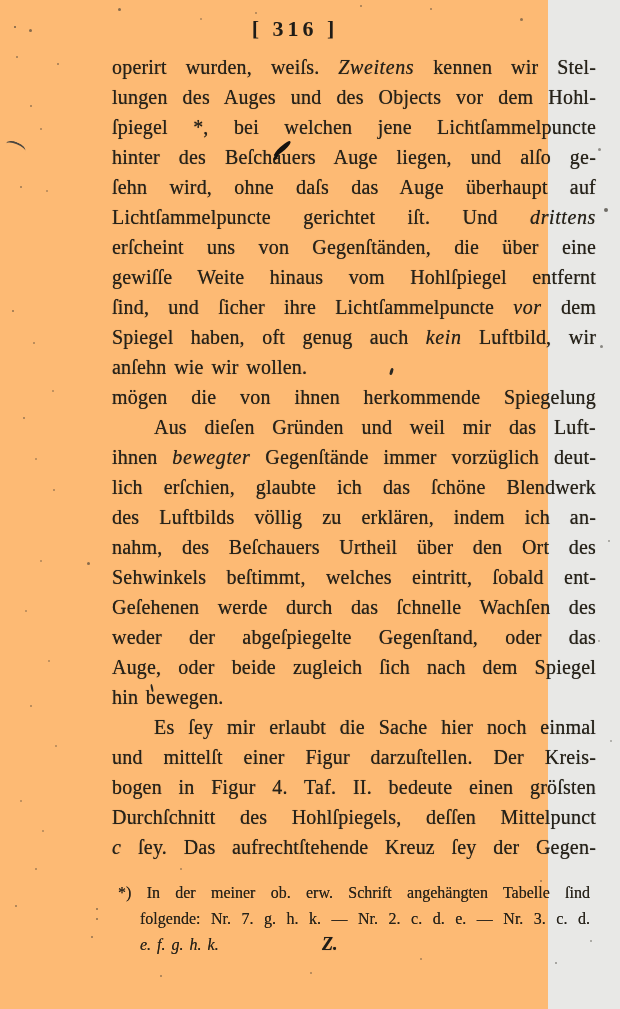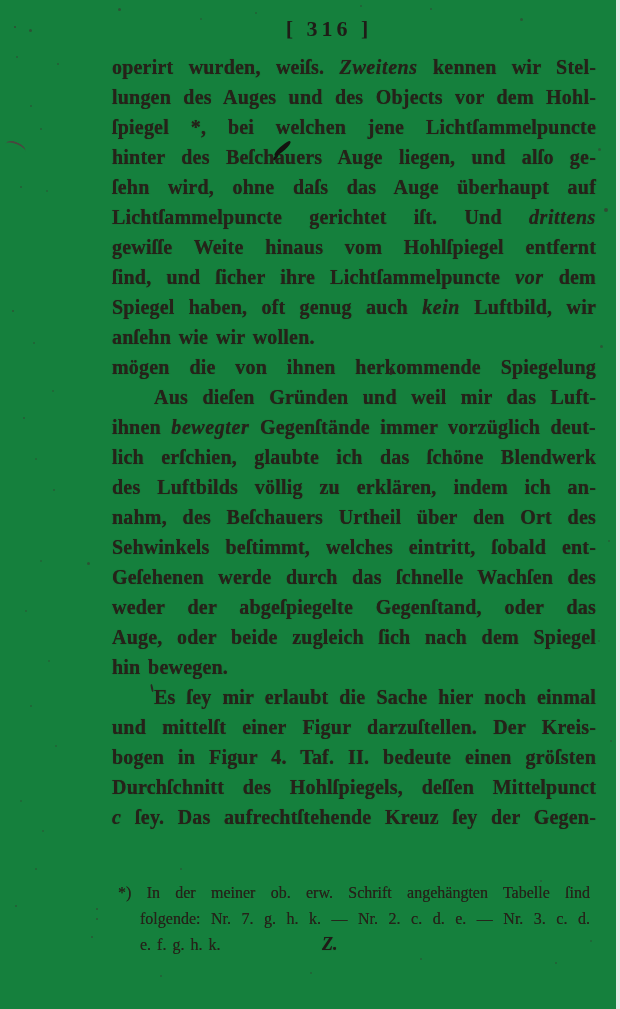--- a/index.html
+++ b/index.html
@@ -3,22 +3,22 @@
 <meta charset="utf-8">
 <style>
   html, body {
     margin: 0; padding: 0;
     width: 620px; height: 1009px;
     overflow: hidden;
     background: #e8e8e6;
   }
   .page {
     position: relative;
-    width: 616px; height: 1009px;
-    background: #15803d;
+    width: 548px; height: 1009px;
+    background: #fdba74;
     color: #262219;
     font-family: "Liberation Serif", "DejaVu Serif", serif;
   }
   .pagenum {
     position: absolute;
     top: 16px; left: 0; width: 100%;
     text-align: center;
     text-indent: 42px;
     font-size: 22px;
     letter-spacing: 4px;
@@ -33,21 +33,20 @@
   .line {
     display: block;
     height: 30px;
     line-height: 30px;
     font-size: 20px;
     white-space: normal;
     overflow: visible;
     letter-spacing: 0.2px;
     word-spacing: 2.5px;
     text-shadow: 0 0 0.7px rgba(34,30,24,0.75);
-    font-weight: bold;
   }
   .line.just {
     text-align: justify;
     text-align-last: justify;
   }
   .line.ind { text-indent: 42px; }
   .line i { font-style: italic; letter-spacing: 0.6px; }
   .footnote-block {
     position: absolute;
     left: 118px; top: 880px;
@@ -59,21 +58,21 @@
     line-height: 26px;
     font-size: 16px;
     word-spacing: 2px;
     text-shadow: 0 0 0.6px rgba(34,30,24,0.7);
   }
   .fline.just {
     text-align: justify;
     text-align-last: justify;
   }
   .fline.find { padding-left: 22px; }
-  .fline.lastline { position: relative; }
+  .fline.lastline { position: relative; font-style: italic; }
   .signature {
     position: absolute;
     left: 322px; top: 934px;
     font-size: 18px;
     font-style: italic;
     font-weight: bold;
     color: #1f1c17;
     text-shadow: 0 0 0.7px rgba(34,30,24,0.75);
   }
   
@@ -122,20 +121,21 @@
   <div class="pagenum">[  316  ]</div>
 
   <div class="body-block" id="body-container">
       <div>
         <div class="line just"><span>operirt wurden, weiſs. </span><i>Zweitens</i><span> kennen wir Stel-</span></div>
         <div class="line just"><span>lungen des Auges und des Objects vor dem Hohl-</span></div>
         <div class="line just"><span>ſpiegel *,  bei welchen jene Lichtſammelpuncte</span></div>
         <div class="line just"><span>hinter des Beſchauers Auge liegen, und alſo ge-</span></div>
         <div class="line just"><span>ſehn wird, ohne daſs das Auge überhaupt auf</span></div>
         <div class="line just"><span>Lichtſammelpuncte gerichtet iſt. Und </span><i>drittens</i></div>
+        <div class="line just"><span>erſcheint uns von Gegenſtänden, die über eine</span></div>
         <div class="line just"><span>gewiſſe Weite hinaus vom Hohlſpiegel entfernt</span></div>
         <div class="line just"><span>ſind, und ſicher ihre Lichtſammelpuncte </span><i>vor</i><span> dem</span></div>
         <div class="line just"><span>Spiegel haben, oft genug auch </span><i>kein</i><span> Luftbild, wir</span></div>
         <div class="line"><span>anſehn wie wir wollen.</span></div>
         <div class="line just"><span>mögen die von ihnen herkommende Spiegelung</span></div>
       </div>
       <div>
         <div class="line just ind"><span>Aus dieſen Gründen und weil mir das Luft-</span></div>
         <div class="line just"><span>ihnen </span><i>bewegter</i><span> Gegenſtände immer vorzüglich deut-</span></div>
         <div class="line just"><span>lich erſchien, glaubte ich das ſchöne Blendwerk</span></div>

